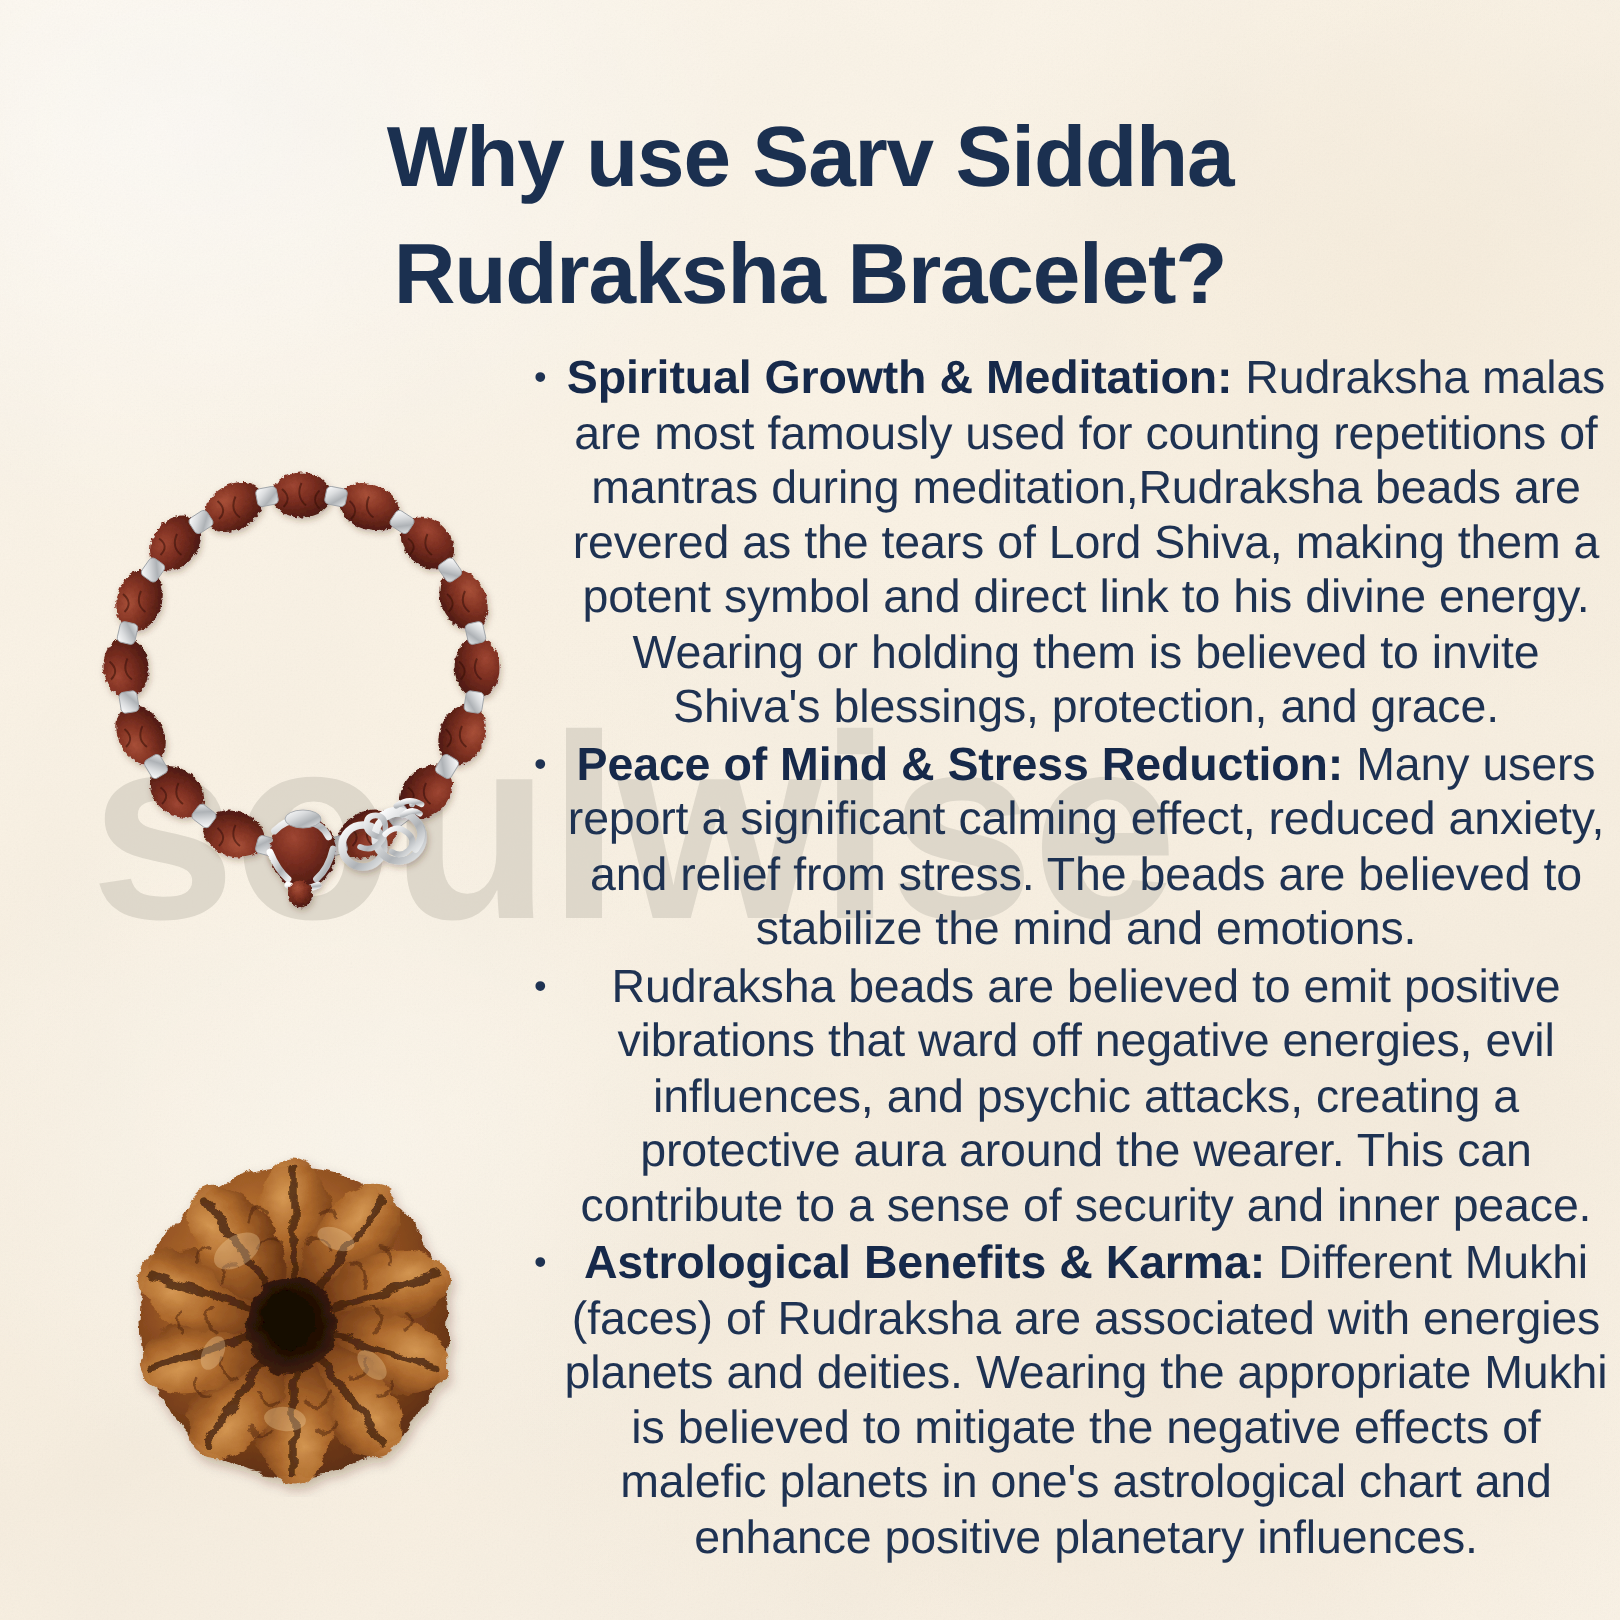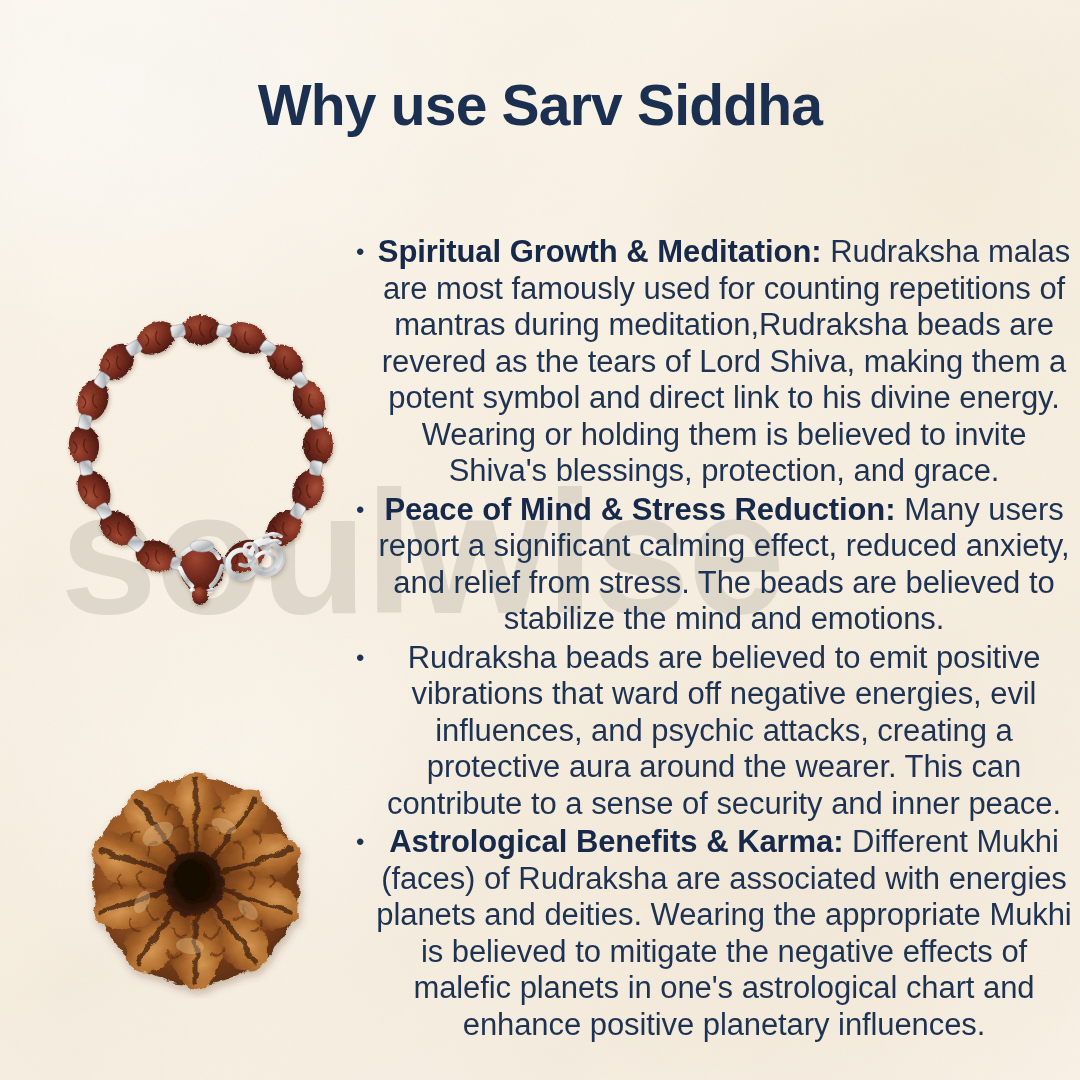--- a/index.html
+++ b/index.html
@@ -153,20 +153,21 @@
       </filter>
     </defs>
     <rect width="1080" height="1080" filter="url(#blotchFilter)" fill="#E8DCC6"></rect>
     <rect width="1080" height="1080" filter="url(#grainFilter)" fill="#C9BDA6"></rect>
   </svg>
 
   <div id="watermark">soulwise</div>
 
   <div id="heading">
     <span class="line">Why use Sarv Siddha</span>
+    <span class="line">Rudraksha Bracelet?</span>
   </div>
 
   <div id="bracelet">
     <svg viewBox="0 0 330 330" xmlns="http://www.w3.org/2000/svg">
       <defs>
         <radialGradient id="beadG" cx="36%" cy="30%" r="72%">
           <stop offset="0%" stop-color="#9E4632"></stop>
           <stop offset="42%" stop-color="#7E3022"></stop>
           <stop offset="100%" stop-color="#4E1A12"></stop>
         </radialGradient>

